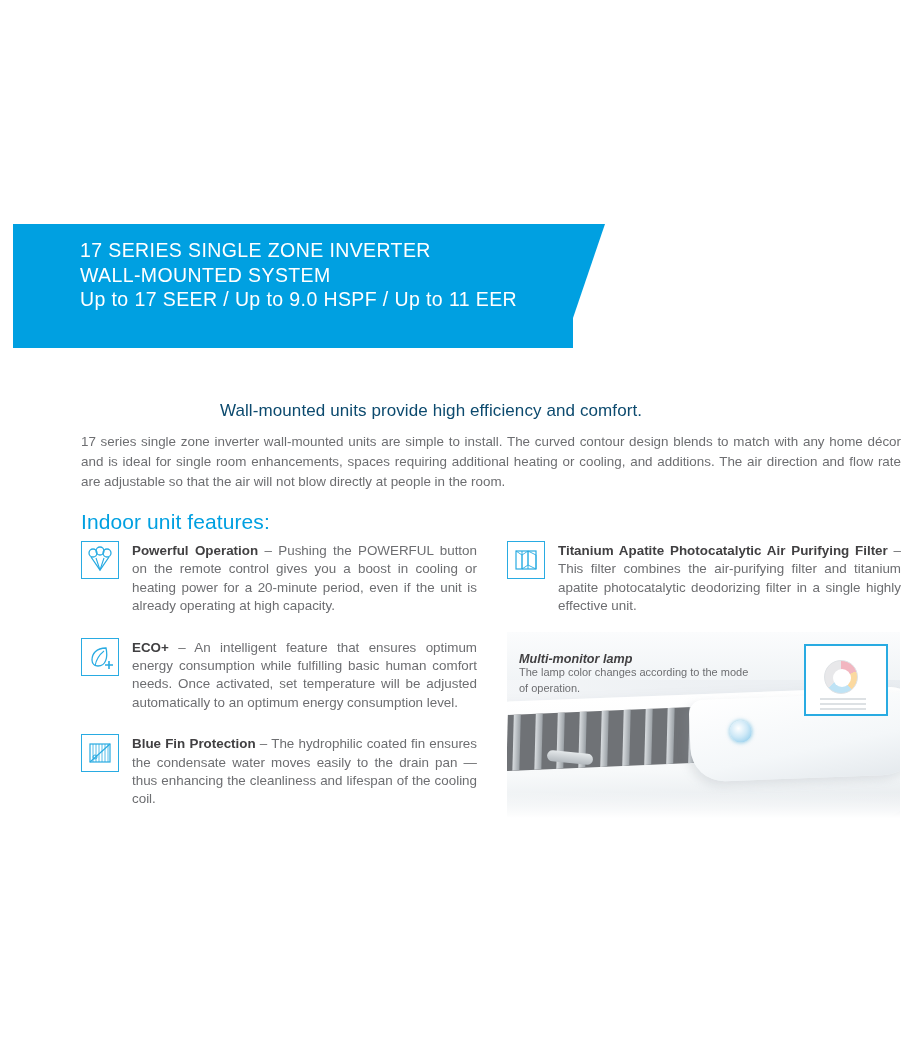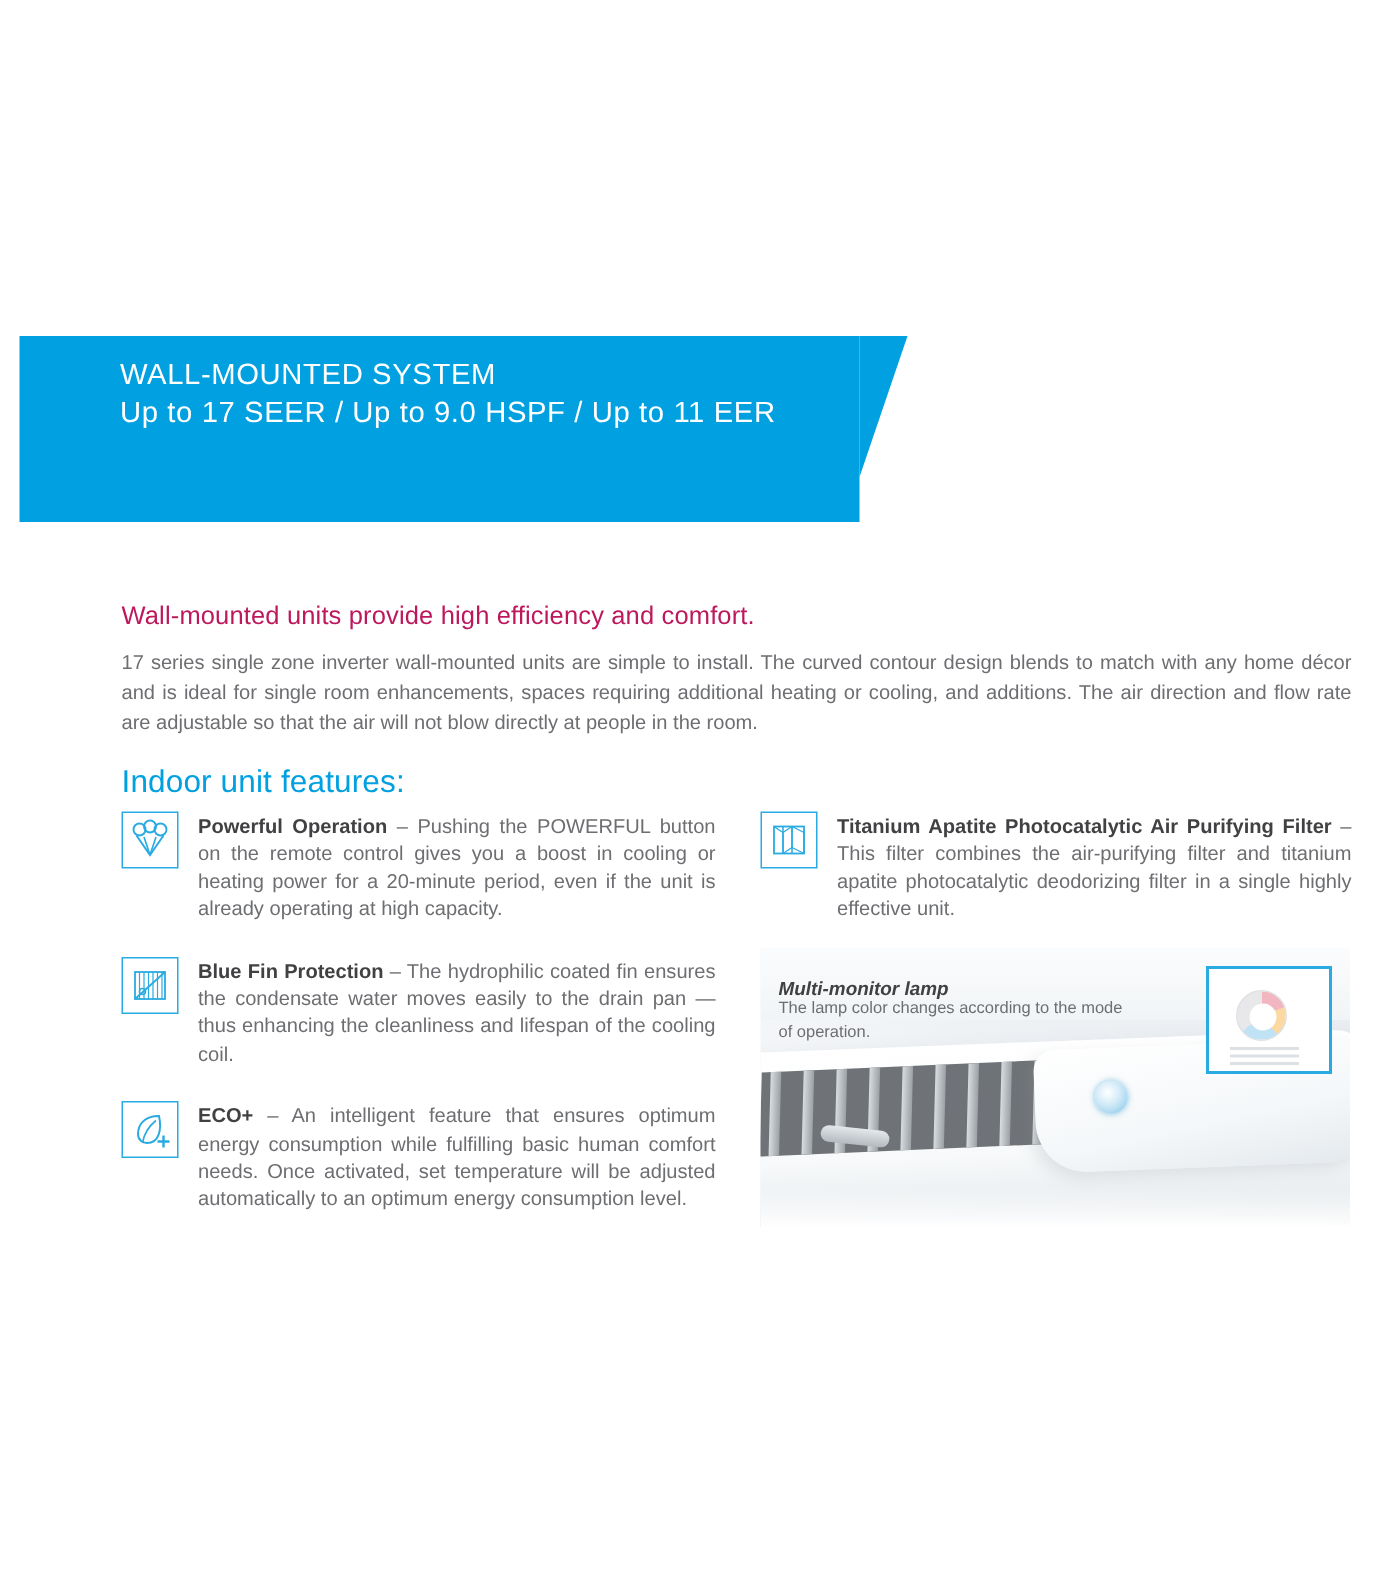--- a/index.html
+++ b/index.html
@@ -55,24 +55,25 @@
     font-weight: 400;
   }
   .banner-text div { white-space: nowrap; }
 
   
   .intro-head {
     position: absolute;
     left: 81px;
     top: 401px;
     width: 700px;
-    color: #be185d;
+    color: #0c4a6e;
     font-size: 17px;
     letter-spacing: 0.1px;
     font-weight: 400;
+    text-align: center;
   }
   .intro-body {
     position: absolute;
     left: 81px;
     top: 432px;
     width: 820px;
     font-size: 13.4px;
     line-height: 20px;
     color: #6d6e71;
     text-align: justify;
@@ -268,20 +269,21 @@
   }
 </style>
 </head>
 <body>
 
 <div class="banner-wrap">
   <div class="banner-body"></div>
   <div class="banner-tail"></div>
 </div>
 <div class="banner-text">
+  <div>17 SERIES SINGLE ZONE INVERTER</div>
   <div>WALL-MOUNTED SYSTEM</div>
   <div>Up to 17 SEER / Up to 9.0 HSPF / Up to 11 EER</div>
 </div>
 
 <div class="intro-head">Wall-mounted units provide high efficiency and comfort.</div>
 <div class="intro-body">17 series single zone inverter wall-mounted units are simple to install. The curved contour design blends to match with any home décor and is ideal for single room enhancements, spaces requiring additional heating or cooling, and additions. The air direction and flow rate are adjustable so that the air will not blow directly at people in the room.</div>
 
 <div class="features-head">Indoor unit features:</div>
 
 <div class="col-left">
@@ -295,39 +297,39 @@
         <path d="M9 15 L18 28 L27 15" fill="none" stroke="#29abe2" stroke-width="1.3"></path>
         <path d="M14 16 L18 28 M22 16 L18 28" fill="none" stroke="#29abe2" stroke-width="1.1"></path>
       </svg>
     </div>
     <div class="ftext"><b>Powerful Operation</b><span> – Pushing the POWERFUL button on the remote  control gives you a boost in cooling or heating power for a 20-minute period, even if the unit is already operating at high capacity.</span></div>
   </div>
 
   <div class="feature">
     <div class="icon-box">
       <svg width="36" height="36" viewBox="0 0 36 36">
+        <path d="M24 9 C14 9 10 15 10 21 C10 25 13 27 16 27 C24 27 26 18 24 9 Z" fill="none" stroke="#29abe2" stroke-width="1.3"></path>
+        <path d="M22 12 C17 16 14 21 13 27" fill="none" stroke="#29abe2" stroke-width="1.1"></path>
+        <path d="M27 22 L27 30 M23 26 L31 26" stroke="#29abe2" stroke-width="1.6"></path>
+        <rect x="22" y="21" width="10" height="10" fill="#ffffff" opacity="0"></rect>
+      </svg>
+    </div>
+    <div class="ftext"><b>ECO+</b><span> – An intelligent feature that ensures optimum energy consumption while fulfilling basic human comfort needs. Once activated, set temperature will be adjusted automatically to an optimum energy consumption level.</span></div>
+  </div>
+
+  <div class="feature">
+    <div class="icon-box">
+      <svg width="36" height="36" viewBox="0 0 36 36">
         <rect x="8" y="9" width="20" height="18" fill="none" stroke="#29abe2" stroke-width="1.2"></rect>
         <path d="M11 9 L11 27 M14 9 L14 27 M17 9 L17 27 M20 9 L20 27 M23 9 L23 27 M26 9 L26 27" stroke="#29abe2" stroke-width="0.8"></path>
         <path d="M8 27 L28 9" stroke="#29abe2" stroke-width="1.2"></path>
         <circle cx="13" cy="22" r="2" fill="none" stroke="#29abe2" stroke-width="1"></circle>
       </svg>
     </div>
     <div class="ftext"><b>Blue Fin Protection</b><span> – The hydrophilic coated fin ensures the condensate water moves easily to the drain pan — thus enhancing the cleanliness and lifespan of the cooling coil.</span></div>
-  </div>
-
-  <div class="feature">
-    <div class="icon-box">
-      <svg width="36" height="36" viewBox="0 0 36 36">
-        <path d="M24 9 C14 9 10 15 10 21 C10 25 13 27 16 27 C24 27 26 18 24 9 Z" fill="none" stroke="#29abe2" stroke-width="1.3"></path>
-        <path d="M22 12 C17 16 14 21 13 27" fill="none" stroke="#29abe2" stroke-width="1.1"></path>
-        <path d="M27 22 L27 30 M23 26 L31 26" stroke="#29abe2" stroke-width="1.6"></path>
-        <rect x="22" y="21" width="10" height="10" fill="#ffffff" opacity="0"></rect>
-      </svg>
-    </div>
-    <div class="ftext"><b>ECO+</b><span> – An intelligent feature that ensures optimum energy consumption while fulfilling basic human comfort needs. Once activated, set temperature will be adjusted automatically to an optimum energy consumption level.</span></div>
   </div>
 
 </div>
 
 <div class="col-right">
   <div class="feature">
     <div class="icon-box">
       <svg width="36" height="36" viewBox="0 0 36 36">
         <rect x="8" y="9" width="20" height="18" fill="none" stroke="#29abe2" stroke-width="1.2"></rect>
         <path d="M14 9 L14 27 M20 9 L20 27" stroke="#29abe2" stroke-width="1"></path>

